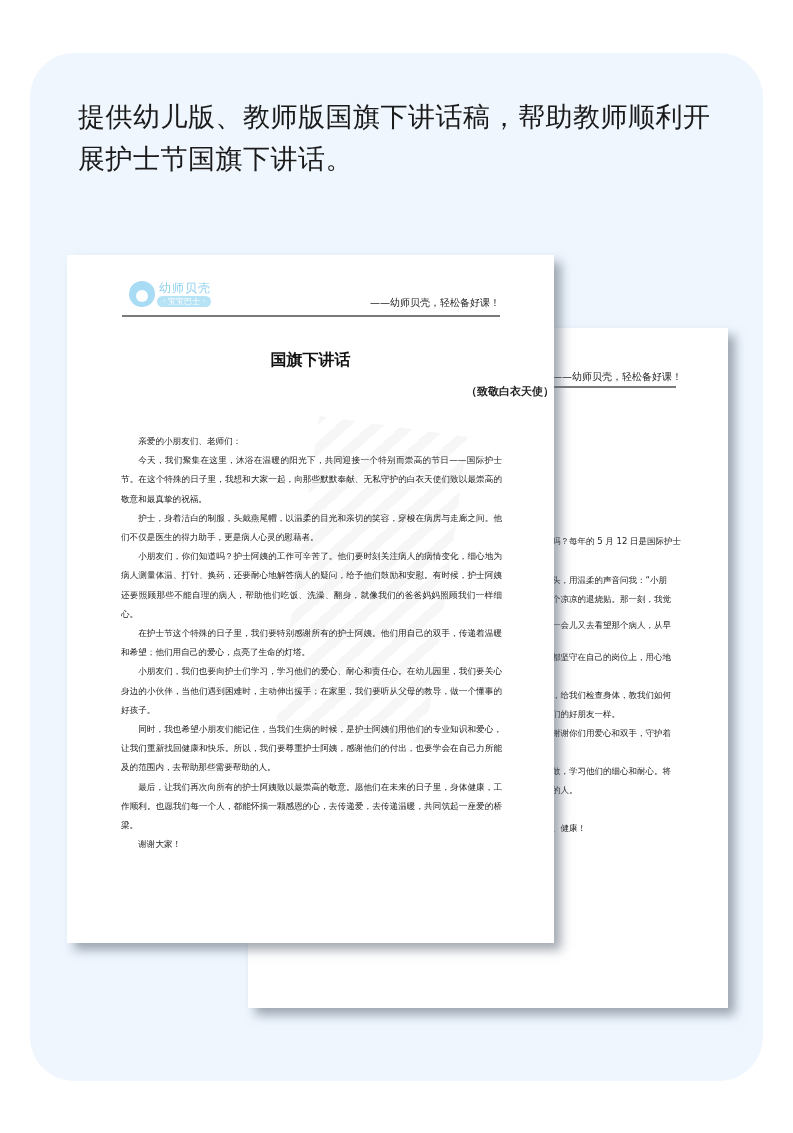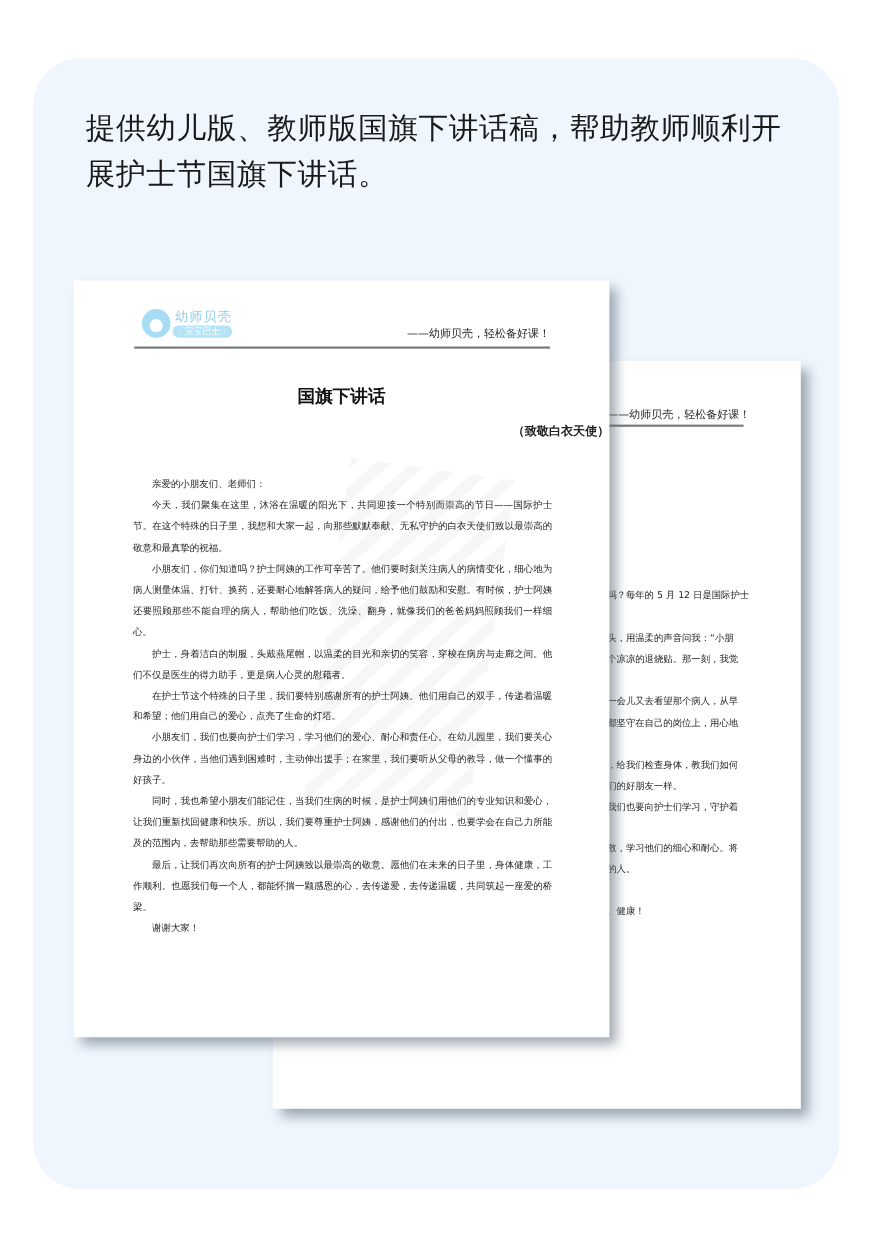--- a/index.html
+++ b/index.html
@@ -73,25 +73,25 @@
 <div class="card"></div>
 
 <div class="headline">提供幼儿版、教师版国旗下讲话稿，帮助教师顺利开展护士节国旗下讲话。</div>
 
 <div class="page page-back">
   <div class="back-slogan">——幼师贝壳，轻松备好课！</div>
   <div class="back-rule"></div>
   <div class="frag" style="top:208px">吗？每年的 5 月 12 日是国际护士</div>
   <div class="frag" style="top:247px">头，用温柔的声音问我：“小朋</div>
   <div class="frag" style="top:266px">个凉凉的退烧贴。那一刻，我觉</div>
-  <div class="frag" style="top:304px">一会儿又去看望那个病人，从早</div>
+  <div class="frag" style="top:292px">一会儿又去看望那个病人，从早</div>
   <div class="frag" style="top:324px">都坚守在自己的岗位上，用心地</div>
   <div class="frag" style="top:362px">，给我们检查身体，教我们如何</div>
   <div class="frag" style="top:381px">们的好朋友一样。</div>
-  <div class="frag" style="top:400px">我们也要向护士们学习，守护着</div>
+  <div class="frag" style="top:400px">谢谢你们用爱心和双手，守护着</div>
   <div class="frag" style="top:438px">敢，学习他们的细心和耐心。将</div>
   <div class="frag" style="top:457px">的人。</div>
   <div class="frag" style="top:495px">、健康！</div>
 </div>
 
 <div class="page page-front">
   <div class="logo">
     <div class="logo-shell"></div>
     <div class="logo-name">幼师贝壳</div>
     <div class="logo-sub">· 宝宝巴士 ·</div>
@@ -100,21 +100,21 @@
   <div class="rule"></div>
 
   <div class="watermark"></div>
 
   <div class="doc-title">国旗下讲话</div>
   <div class="doc-sub">（致敬白衣天使）</div>
 
   <div class="body-text">
     <p>亲爱的小朋友们、老师们：</p>
     <p>今天，我们聚集在这里，沐浴在温暖的阳光下，共同迎接一个特别而崇高的节日——国际护士节。在这个特殊的日子里，我想和大家一起，向那些默默奉献、无私守护的白衣天使们致以最崇高的敬意和最真挚的祝福。</p>
+    <p>护士，身着洁白的制服，头戴燕尾帽，以温柔的目光和亲切的笑容，穿梭在病房与走廊之间。他们不仅是医生的得力助手，更是病人心灵的慰藉者。</p>
     <p>小朋友们，你们知道吗？护士阿姨的工作可辛苦了。他们要时刻关注病人的病情变化，细心地为病人测量体温、打针、换药，还要耐心地解答病人的疑问，给予他们鼓励和安慰。有时候，护士阿姨还要照顾那些不能自理的病人，帮助他们吃饭、洗澡、翻身，就像我们的爸爸妈妈照顾我们一样细心。</p>
-    <p>护士，身着洁白的制服，头戴燕尾帽，以温柔的目光和亲切的笑容，穿梭在病房与走廊之间。他们不仅是医生的得力助手，更是病人心灵的慰藉者。</p>
     <p>在护士节这个特殊的日子里，我们要特别感谢所有的护士阿姨。他们用自己的双手，传递着温暖和希望；他们用自己的爱心，点亮了生命的灯塔。</p>
     <p>小朋友们，我们也要向护士们学习，学习他们的爱心、耐心和责任心。在幼儿园里，我们要关心身边的小伙伴，当他们遇到困难时，主动伸出援手；在家里，我们要听从父母的教导，做一个懂事的好孩子。</p>
     <p>同时，我也希望小朋友们能记住，当我们生病的时候，是护士阿姨们用他们的专业知识和爱心，让我们重新找回健康和快乐。所以，我们要尊重护士阿姨，感谢他们的付出，也要学会在自己力所能及的范围内，去帮助那些需要帮助的人。</p>
     <p>最后，让我们再次向所有的护士阿姨致以最崇高的敬意。愿他们在未来的日子里，身体健康，工作顺利。也愿我们每一个人，都能怀揣一颗感恩的心，去传递爱，去传递温暖，共同筑起一座爱的桥梁。</p>
     <p>谢谢大家！</p>
   </div>
 </div>
 
 </body></html>

